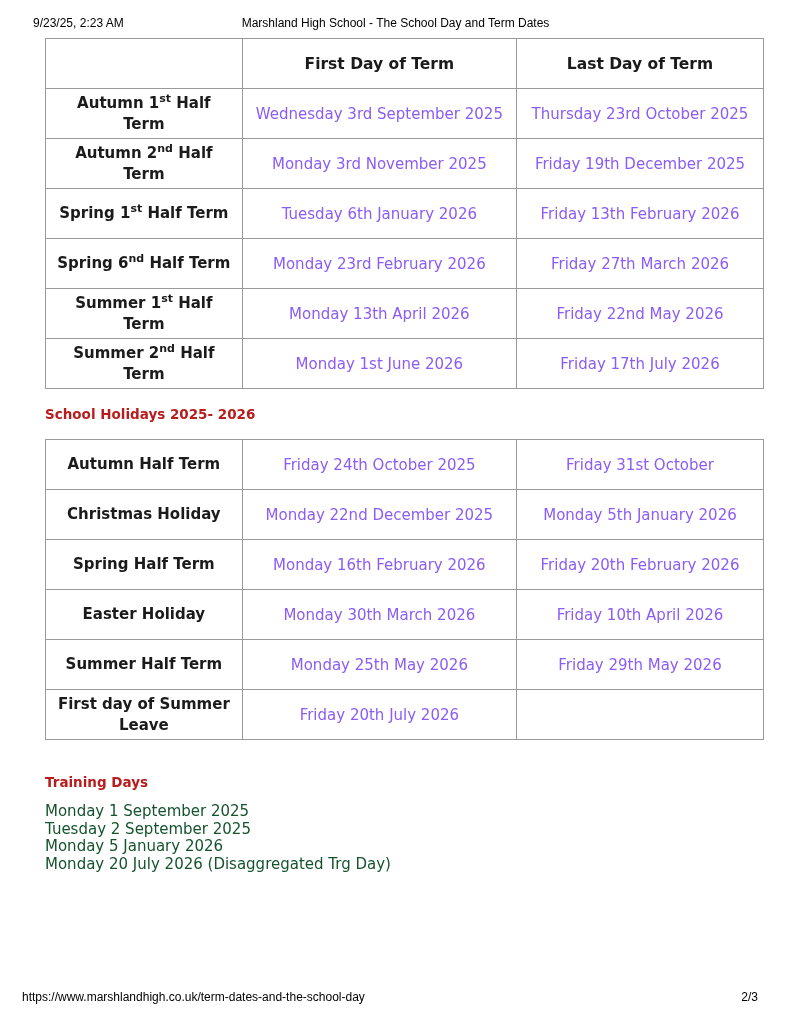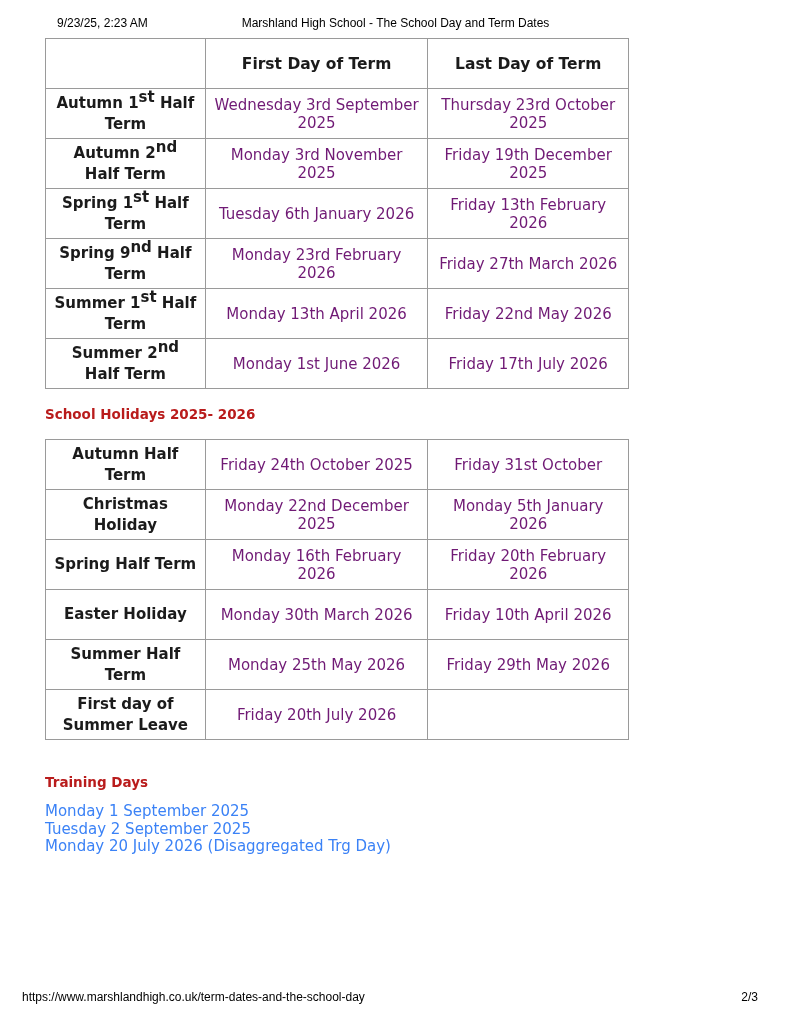--- a/index.html
+++ b/index.html
@@ -16,37 +16,37 @@
   .print-header {
     position: absolute;
     top: 16px;
     left: 0;
     right: 0;
     height: 14px;
     font-family: "Liberation Sans", sans-serif;
     font-size: 12px;
     color: #000000;
   }
-  .ph-date { position: absolute; left: 33px; top: 0; white-space: nowrap; margin-left: 24px; }
+  .ph-date { position: absolute; left: 33px; top: 0; white-space: nowrap; }
   .ph-title { text-align: center; white-space: nowrap; }
   .print-footer {
     position: absolute;
     bottom: 20px;
     left: 22px;
     right: 33px;
     display: flex;
     justify-content: space-between;
     font-family: "Liberation Sans", sans-serif;
     font-size: 12px;
     color: #000000;
   }
   
   .content { padding-top: 38px; }
   table.dates {
-    width: 584px;
+    width: 719px;
     margin-left: 45px;
     border-collapse: collapse;
     table-layout: fixed;
   }
   col.c-label  { width: 27.4%; }
   col.c-first  { width: 38.2%; }
   col.c-last   { width: 34.4%; }
   table.dates th, table.dates td {
     border: 1px solid #9a9a9a;
     text-align: center;
@@ -55,37 +55,37 @@
     box-sizing: border-box;
   }
   table.dates th {
     height: 50px;
     font-size: 15.5px;
     font-weight: bold;
     color: #1b1b1b;
   }
   table.dates td { height: 50px; font-size: 15px; }
   td.row-label { font-weight: bold; color: #1b1b1b; line-height: 1.35; }
-  td.date-cell { color: #701a75; }
+  td.date-cell { color: #8b5cf6; }
   td.tall { height: 71px; }
-  sup.ord { font-size: 15px; line-height: 0; }
+  sup.ord { font-size: 11px; line-height: 0; }
   .section-heading {
     margin: 17px 0 0 45px;
     font-size: 13.5px;
     font-weight: bold;
     color: #b91c1c;
   }
   .holiday-table-wrap { margin-top: 17px; }
   .term-table-wrap { margin-top: 0; }
   .training-heading { margin-top: 34px; }
   .training-list {
     margin: 13px 0 0 45px;
     font-size: 15px;
     line-height: 17.5px;
-    color: #3b82f6;
+    color: #14532d;
   }
 </style>
 </head>
 <body>
 
 <div class="page">
 
   <div class="print-header">
     <div class="ph-title">Marshland High School - The School Day and Term Dates</div>
     <div class="ph-date">9/23/25, 2:23 AM</div>
@@ -115,21 +115,21 @@
           <td class="row-label"><span>Autumn 2</span><sup class="ord">nd</sup><span> Half Term</span></td>
           <td class="date-cell">Monday 3rd November 2025</td>
           <td class="date-cell">Friday 19th December 2025</td>
         </tr>
         <tr>
           <td class="row-label"><span>Spring 1</span><sup class="ord">st</sup><span> Half Term</span></td>
           <td class="date-cell">Tuesday 6th January 2026</td>
           <td class="date-cell">Friday 13th February 2026</td>
         </tr>
         <tr>
-          <td class="row-label"><span>Spring 9</span><sup class="ord">nd</sup><span> Half Term</span></td>
+          <td class="row-label"><span>Spring 6</span><sup class="ord">nd</sup><span> Half Term</span></td>
           <td class="date-cell">Monday 23rd February 2026</td>
           <td class="date-cell">Friday 27th March 2026</td>
         </tr>
         <tr>
           <td class="row-label"><span>Summer 1</span><sup class="ord">st</sup><span> Half Term</span></td>
           <td class="date-cell">Monday 13th April 2026</td>
           <td class="date-cell">Friday 22nd May 2026</td>
         </tr>
         <tr>
           <td class="row-label"><span>Summer 2</span><sup class="ord">nd</sup><span> Half Term</span></td>
@@ -182,20 +182,21 @@
         </tr>
       </tbody>
         </table>
     </div>
 
     <div class="section-heading training-heading">Training Days</div>
 
     <div class="training-list">
       <div>Monday 1 September 2025</div>
       <div>Tuesday 2 September 2025</div>
+      <div>Monday 5 January 2026</div>
       <div>Monday 20 July 2026 (Disaggregated Trg Day)</div>
     </div>
 
   </div>
 
   <div class="print-footer">
     <span>https://www.marshlandhigh.co.uk/term-dates-and-the-school-day</span>
     <span>2/3</span>
   </div>
 

